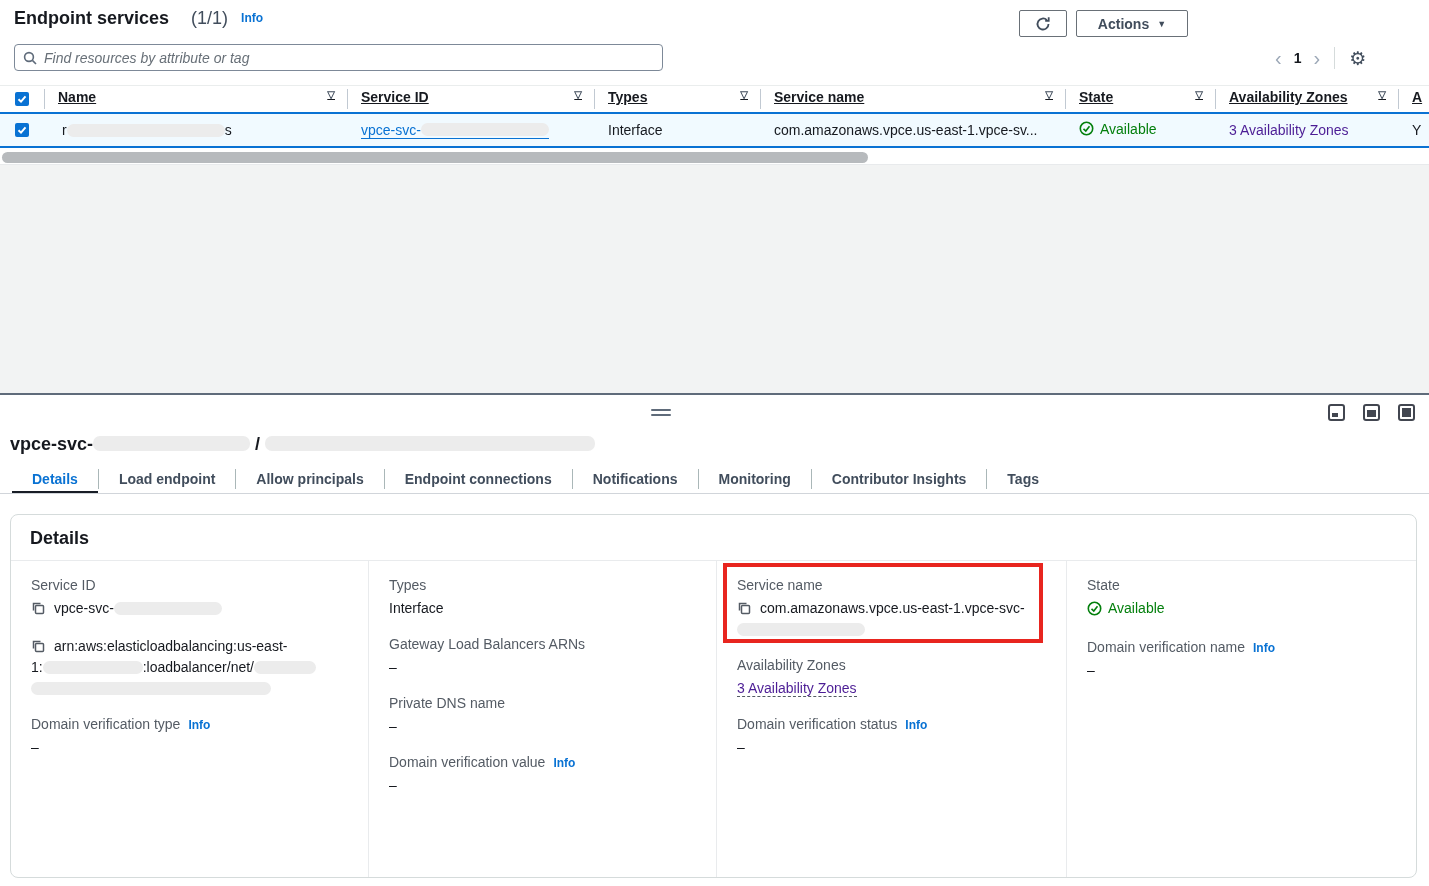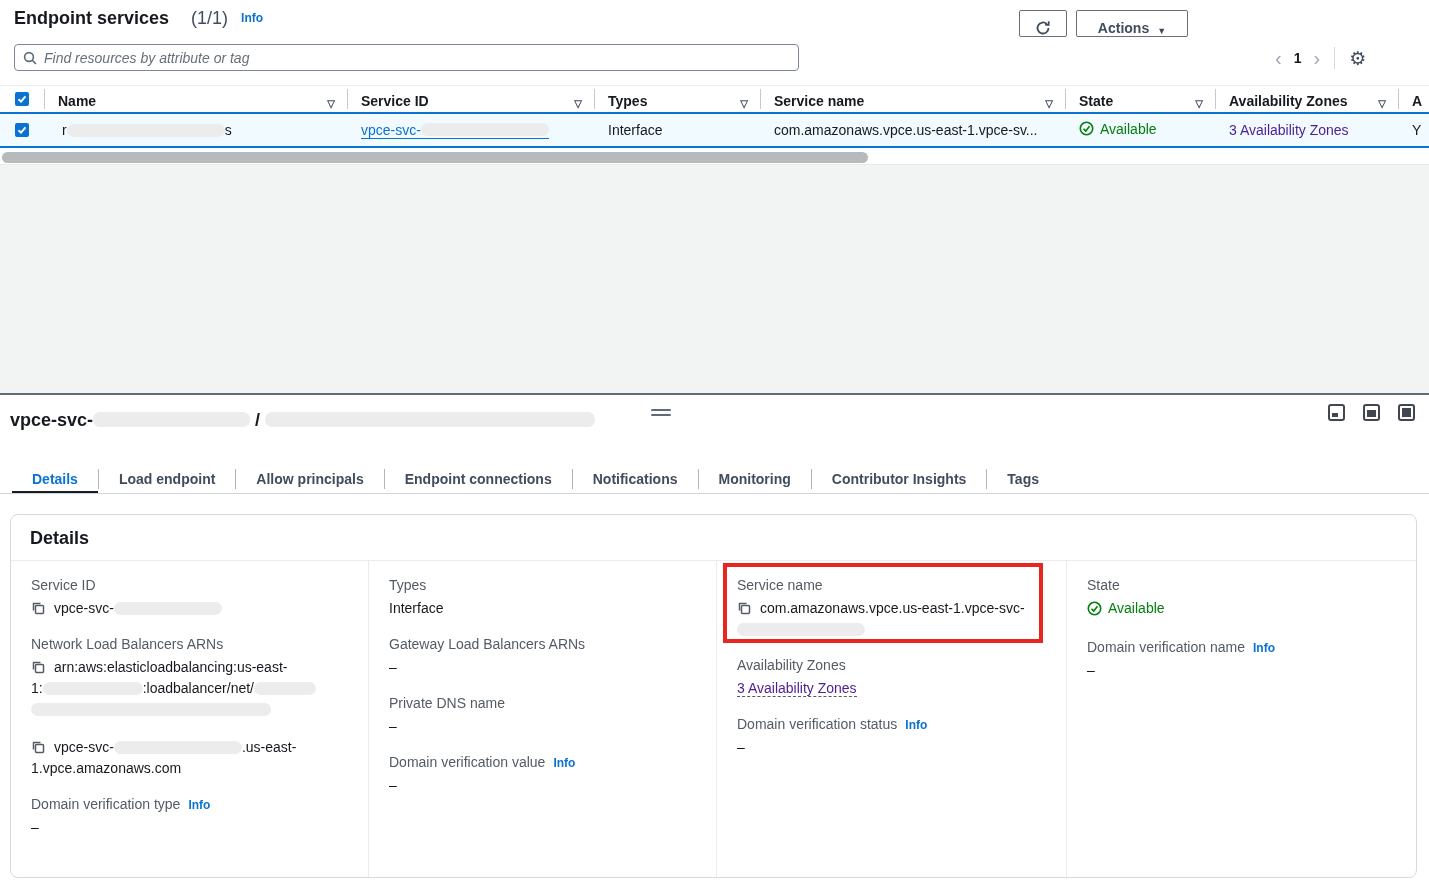--- a/index.html
+++ b/index.html
@@ -8,41 +8,41 @@
   .screen { position:relative; width:1429px; height:886px; overflow:hidden; background:#fff; }
 
   
   .page-header { position:absolute; left:14px; top:8px; font-size:18px; white-space:nowrap; }
   .page-title { font-weight:700; color:#16191f; }
   .page-count { font-weight:400; color:#414d5c; margin-left:17px; }
   .info-link { font-size:12px; font-weight:700; color:#0972d3; margin-left:8px; vertical-align:2px; text-decoration:none; cursor:pointer; }
 
   .hdr-actions { position:absolute; top:10px; left:1019px; display:flex; gap:9px; }
   .btn { height:27px; border:1px solid #697077; border-radius:2px; background:#fff; color:#414d5c;
-         font-family:inherit; font-size:14px; font-weight:700; display:inline-flex; align-items:flex-end; justify-content:center; cursor:pointer; }
+         font-family:inherit; font-size:14px; font-weight:700; display:inline-flex; align-items:center; justify-content:center; cursor:pointer; }
   .btn-refresh { width:48px; }
   .btn-actions { width:112px; gap:8px; }
   .caret { font-size:9px; color:#414d5c; }
   .btn-primary { width:202px; background:#ec7211; border-color:#ec7211; color:#16191f; }
 
-  .search-wrap { position:absolute; left:14px; top:44px; width:785px; height:27px; border:1px solid #7d8998; border-radius:4px; background:#fff; display:flex; align-items:center; padding:0 8px; gap:7px; }
+  .search-wrap { position:absolute; left:14px; top:44px; width:649px; height:27px; border:1px solid #7d8998; border-radius:4px; background:#fff; display:flex; align-items:center; padding:0 8px; gap:7px; }
   .search-wrap input { border:none; outline:none; flex:1; font-family:inherit; font-size:14px; font-style:italic; color:#414d5c; background:transparent; }
   .search-wrap input::placeholder { color:#687078; font-style:italic; }
 
   .pager { position:absolute; top:46px; left:1275px; height:24px; display:flex; align-items:center; gap:12px; }
   .pg-chevron { font-size:20px; color:#9ba7b6; line-height:20px; cursor:pointer; background:none; border:none; font-family:inherit; }
   .pg-num { font-weight:700; color:#16191f; cursor:pointer; }
   .pg-div { width:1px; height:22px; background:#d5dbdb; margin:0 2px; }
   .gear-btn { background:none; border:none; cursor:pointer; font-size:19px; color:#414d5c; font-family:"DejaVu Sans", sans-serif; line-height:19px; }
 
   
   .tbl { position:absolute; left:0; top:85px; width:1429px; }
   .tr { display:grid; grid-template-columns:44px 303px 247px 166px 305px 150px 183px 31px; align-items:center; }
   .thead { height:27px; border-top:1px solid #eaeded; }
-  .th { font-weight:700; color:#16191f; display:flex; align-items:flex-end; justify-content:space-between; padding:0 12px 0 13px; height:20px; border-left:1px solid #c1c9d2; }
+  .th { font-weight:700; color:#16191f; display:flex; align-items:flex-start; justify-content:space-between; padding:0 12px 0 13px; height:20px; border-left:1px solid #c1c9d2;text-decoration:underline; }
   .sort { font-size:10px; color:#414d5c; cursor:pointer; }
   .cb-cell { display:flex; align-items:center; justify-content:center; }
   .checkbox { width:14px; height:14px; border-radius:2px; background:#0972d3; display:inline-flex; align-items:center; justify-content:center; cursor:pointer; }
   .row { height:36px; background:#f1faff; border-top:2px solid #0972d3; border-bottom:2px solid #0972d3; }
   .td { padding:0 12px 0 14px; white-space:nowrap; overflow:hidden; }
   .link-id { display:inline-flex; align-items:center; border-bottom:1px solid #0972d3; color:#0972d3; text-decoration:none; cursor:pointer; }
   .state-ok { display:inline-flex; align-items:center; gap:6px; color:#037f0c; }
   .az-link { border-bottom:1px dashed #545b64; cursor:pointer; color:#4c1d95; }
 
   .r { display:inline-block; background:#ececec; border-radius:7px; height:13px; vertical-align:-2px; }
@@ -54,21 +54,21 @@
   .panel-border { position:absolute; left:0; top:393px; width:1429px; height:2px; background:#5f6b7a; }
   .drag-handle { position:absolute; left:651px; top:407px; width:20px; height:10px; display:flex; flex-direction:column; justify-content:center; gap:3px; cursor:row-resize; }
   .drag-handle i { display:block; height:2px; border-radius:2px; background:#5f6b7a; }
   .panel-controls { position:absolute; top:404px; left:1328px; display:flex; gap:18px; }
   .pc-btn { width:17px; height:17px; border:2px solid #424650; border-radius:3px; background:#fff; position:relative; cursor:pointer; }
   .pc-btn b { position:absolute; background:#424650; }
   .pc-small b { left:2px; bottom:2px; width:6px; height:4px; }
   .pc-medium b { left:2px; bottom:2px; width:9px; height:7px; }
   .pc-full b { left:2px; bottom:2px; width:9px; height:9px; }
 
-  .panel-title { position:absolute; left:10px; top:410px; font-size:18px; font-weight:700; white-space:nowrap; }
+  .panel-title { position:absolute; left:10px; top:434px; font-size:18px; font-weight:700; white-space:nowrap; }
   .panel-title .r { height:15px; vertical-align:-1px; }
 
   .tabs { position:absolute; left:12px; top:464px; display:flex; align-items:center; height:30px; }
   .tab { height:30px; padding:0 20px; background:none; border:none; font-family:inherit; font-size:14px; font-weight:700; color:#414d5c; cursor:pointer; line-height:30px; }
   .tab.active { color:#0972d3; border-bottom:3px solid #181d26; }
   .tab-div { width:1px; height:20px; background:#aab7b8; }
   .tabs-underline { position:absolute; left:0; top:493px; width:1429px; height:1px; background:#d1d5da; }
 
   
   .card { position:absolute; left:10px; top:514px; width:1407px; height:364px; background:#fff; border:1px solid #d5dbdb; border-radius:8px; overflow:hidden; }
@@ -253,38 +253,30 @@
         <div class="field">
           <div class="f-label">Service ID</div>
           <div class="f-value">
             <svg class="ic copy" width="14" height="14" viewBox="0 0 14 14" fill="none" stroke="#545b64" stroke-width="1.5">
                 <rect x="4.5" y="4.5" width="8" height="8" rx="1"></rect>
                 <path d="M9.5 2.5 H2.5 V9.5"></path>
               </svg><span>vpce-svc-</span><span class="r" style="width:108px"></span>
           </div>
         </div>
         <div class="field">
-          <div class="f-label">Network Load Balancers ARNs</div>
           <div class="f-value">
             <svg class="ic copy" width="14" height="14" viewBox="0 0 14 14" fill="none" stroke="#545b64" stroke-width="1.5">
                 <rect x="4.5" y="4.5" width="8" height="8" rx="1"></rect>
                 <path d="M9.5 2.5 H2.5 V9.5"></path>
               </svg><span>arn:aws:elasticloadbalancing:us-east-</span><br>
             <span>1:</span><span class="r" style="width:100px"></span><span>:loadbalancer/net/</span><span class="r" style="width:62px"></span><br>
             <span class="r" style="width:240px"></span>
           </div>
         </div>
         <div class="field">
-          <div class="f-value">
-            <svg class="ic copy" width="14" height="14" viewBox="0 0 14 14" fill="none" stroke="#545b64" stroke-width="1.5">
-                <rect x="4.5" y="4.5" width="8" height="8" rx="1"></rect>
-                <path d="M9.5 2.5 H2.5 V9.5"></path>
-              </svg><span>vpce-svc-</span><span class="r" style="width:128px"></span><span>.us-east-</span><br>
-            <span>1.vpce.amazonaws.com</span>
-          </div>
         </div>
         <div class="field">
           <div class="f-label"><span>Domain verification type</span><span class="f-info">Info</span></div>
           <div class="f-value">–</div>
         </div>
       </div>
 
       <div class="col">
         <div class="field">
           <div class="f-label">Types</div>

